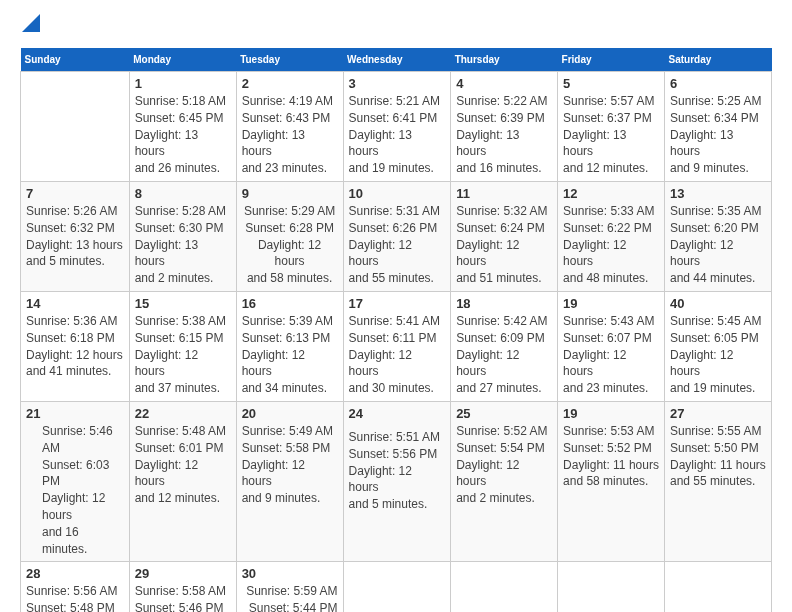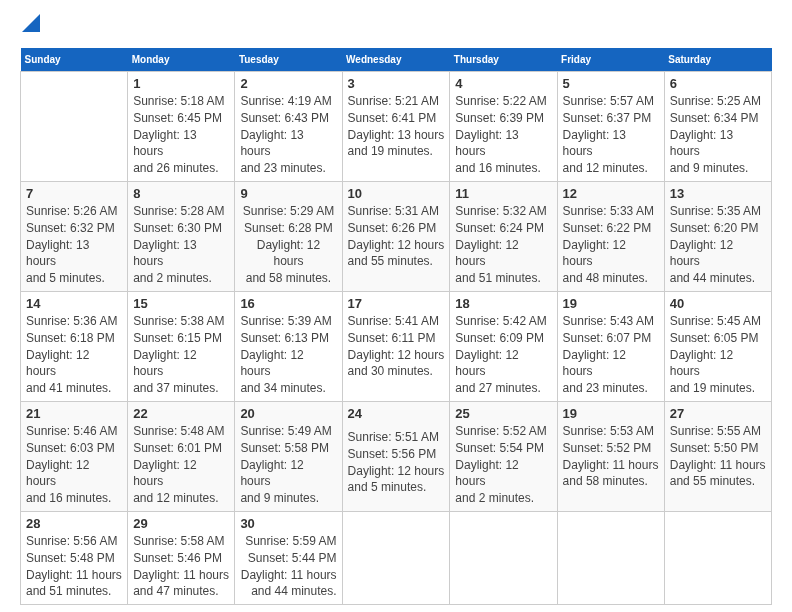--- a/index.html
+++ b/index.html
@@ -271,21 +271,21 @@
           <span class="day-num">40</span>
           <div class="day-info" style="white-space: pre-line;">Sunrise: 5:45 AM
 Sunset: 6:05 PM
 Daylight: 12 hours
 and 19 minutes.</div>
         </td>
       </tr>
       <tr>
         <td>
           <span class="day-num">21</span>
-          <div class="day-info" style="white-space: pre-line;">Sunrise: 5:46 AM
+          <div class="day-info" style="white-space: pre-line; margin-left: 16px;">Sunrise: 5:46 AM
 Sunset: 6:03 PM
 Daylight: 12 hours
 and 16 minutes.</div>
         </td>
         <td>
           <span class="day-num">22</span>
           <div class="day-info" style="white-space: pre-line;">Sunrise: 5:48 AM
 Sunset: 6:01 PM
 Daylight: 12 hours
 and 12 minutes.</div>

